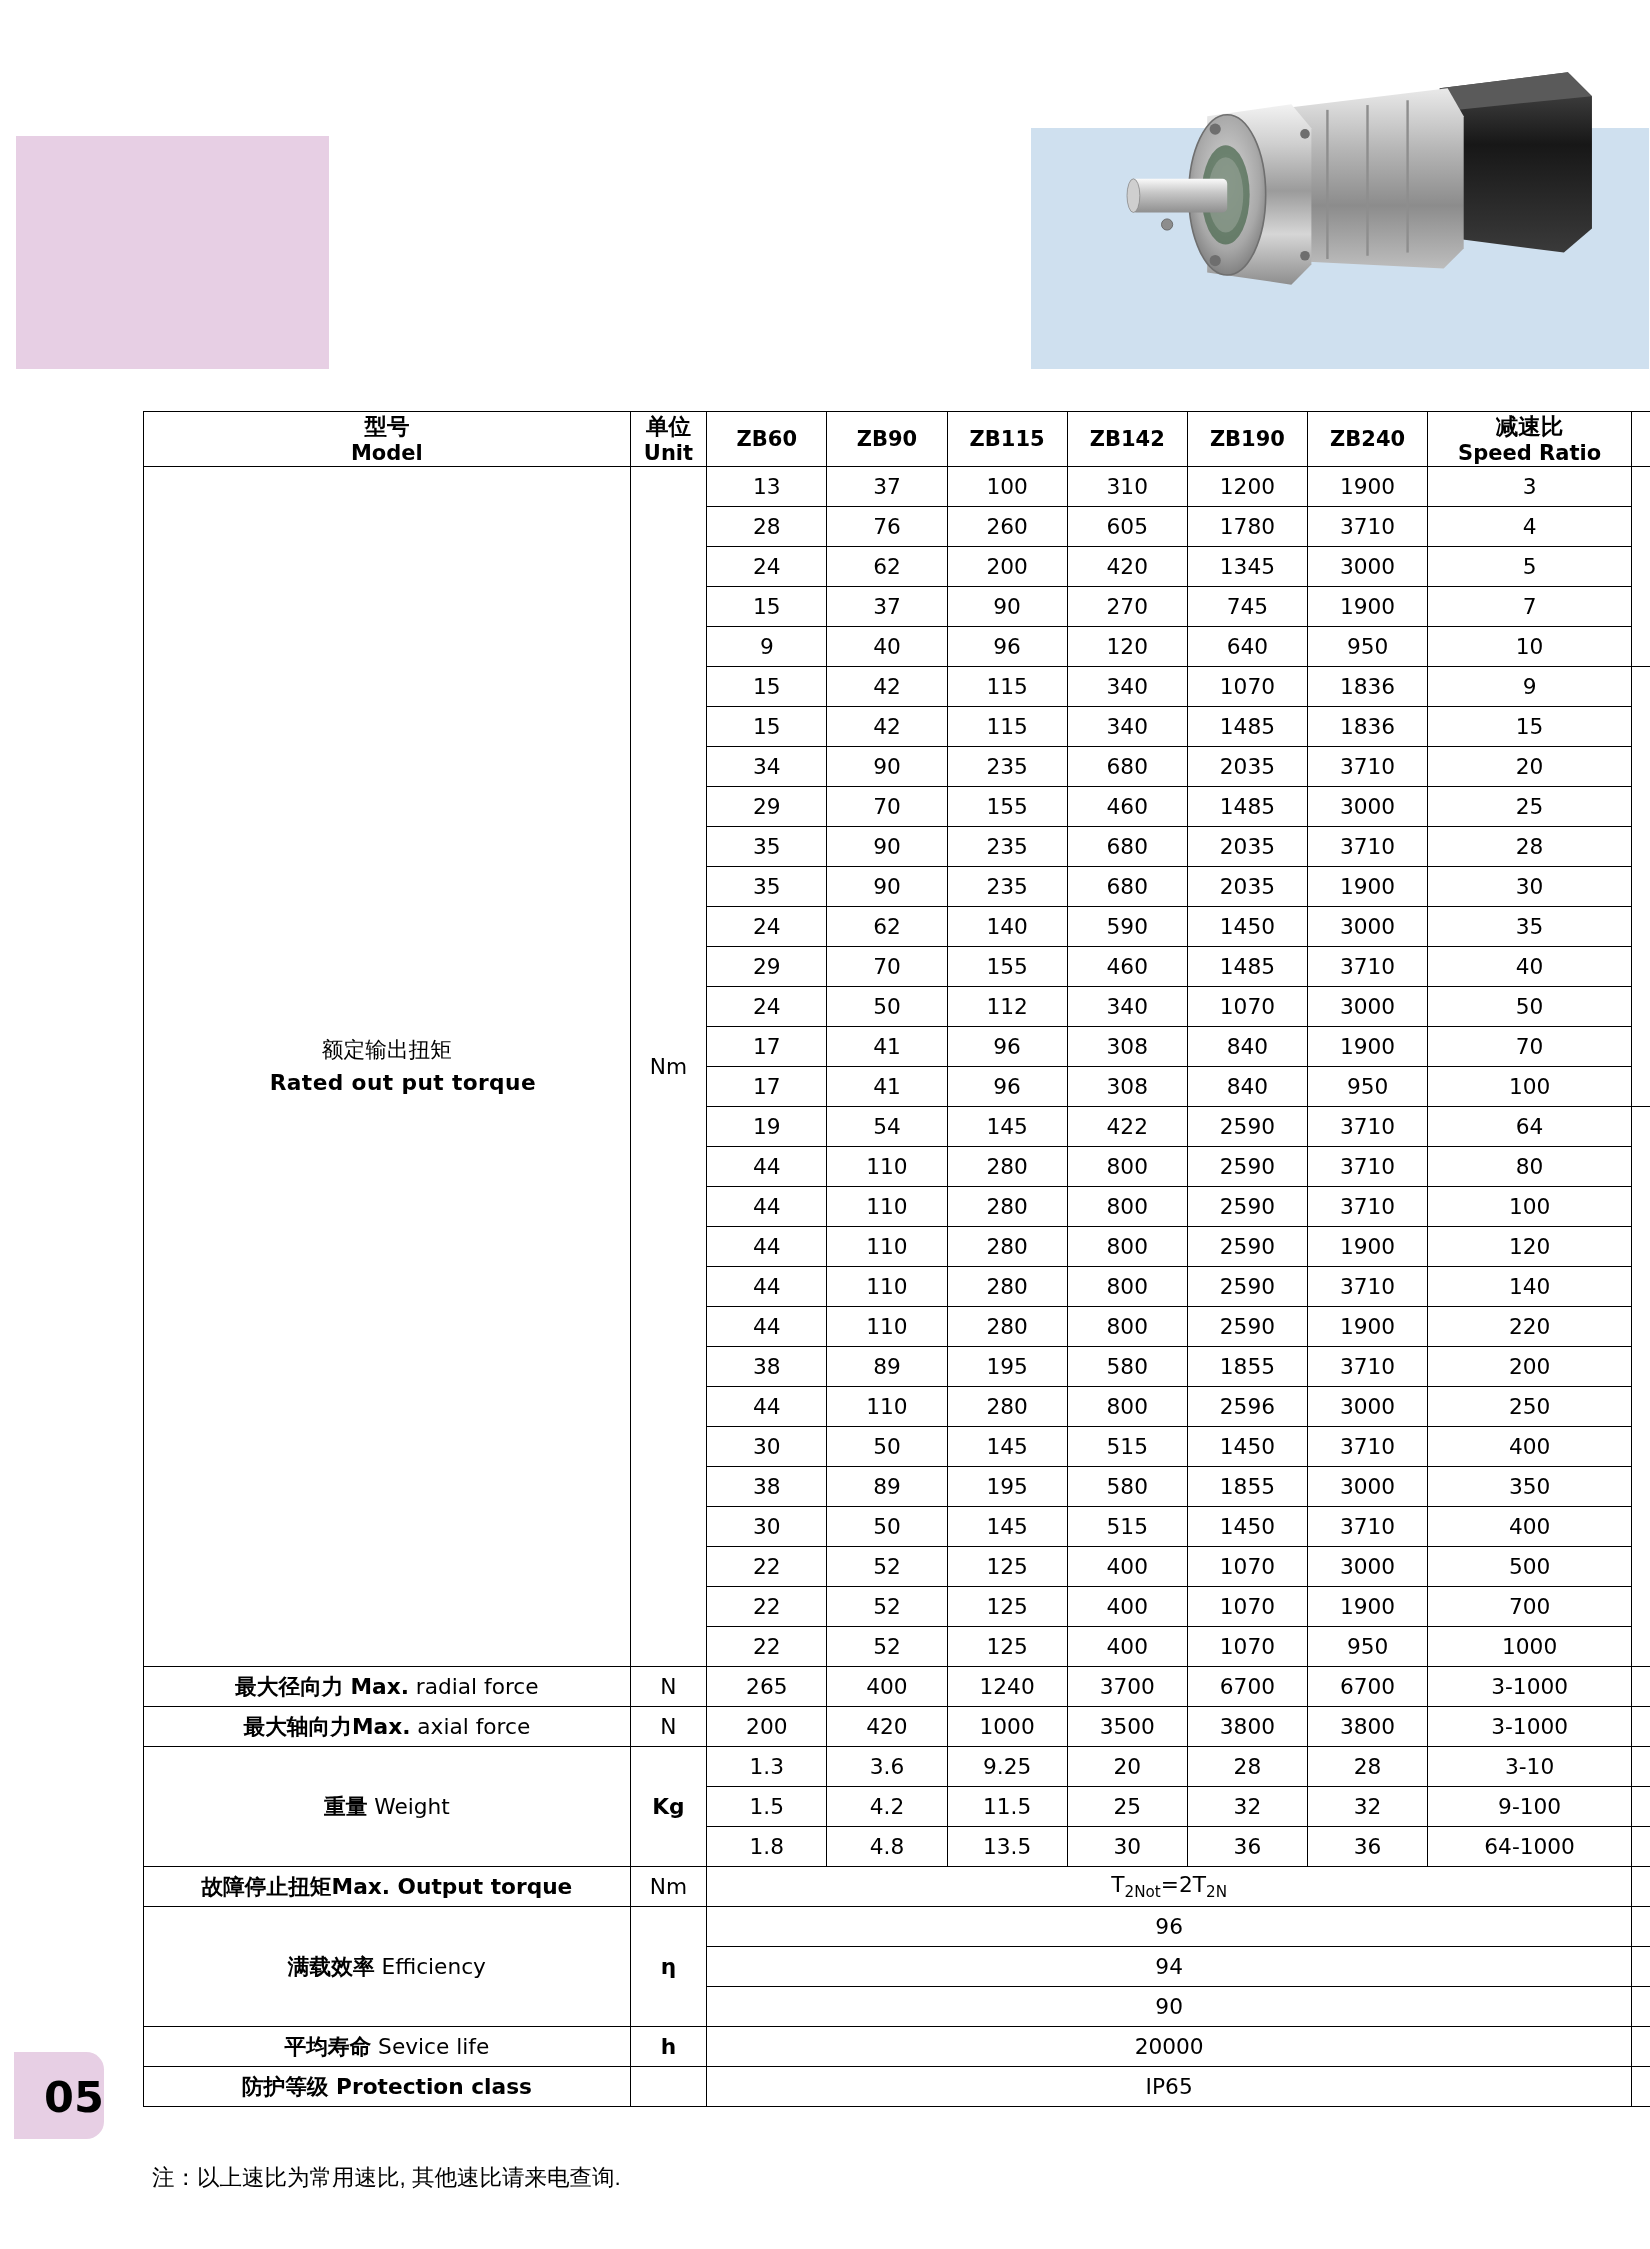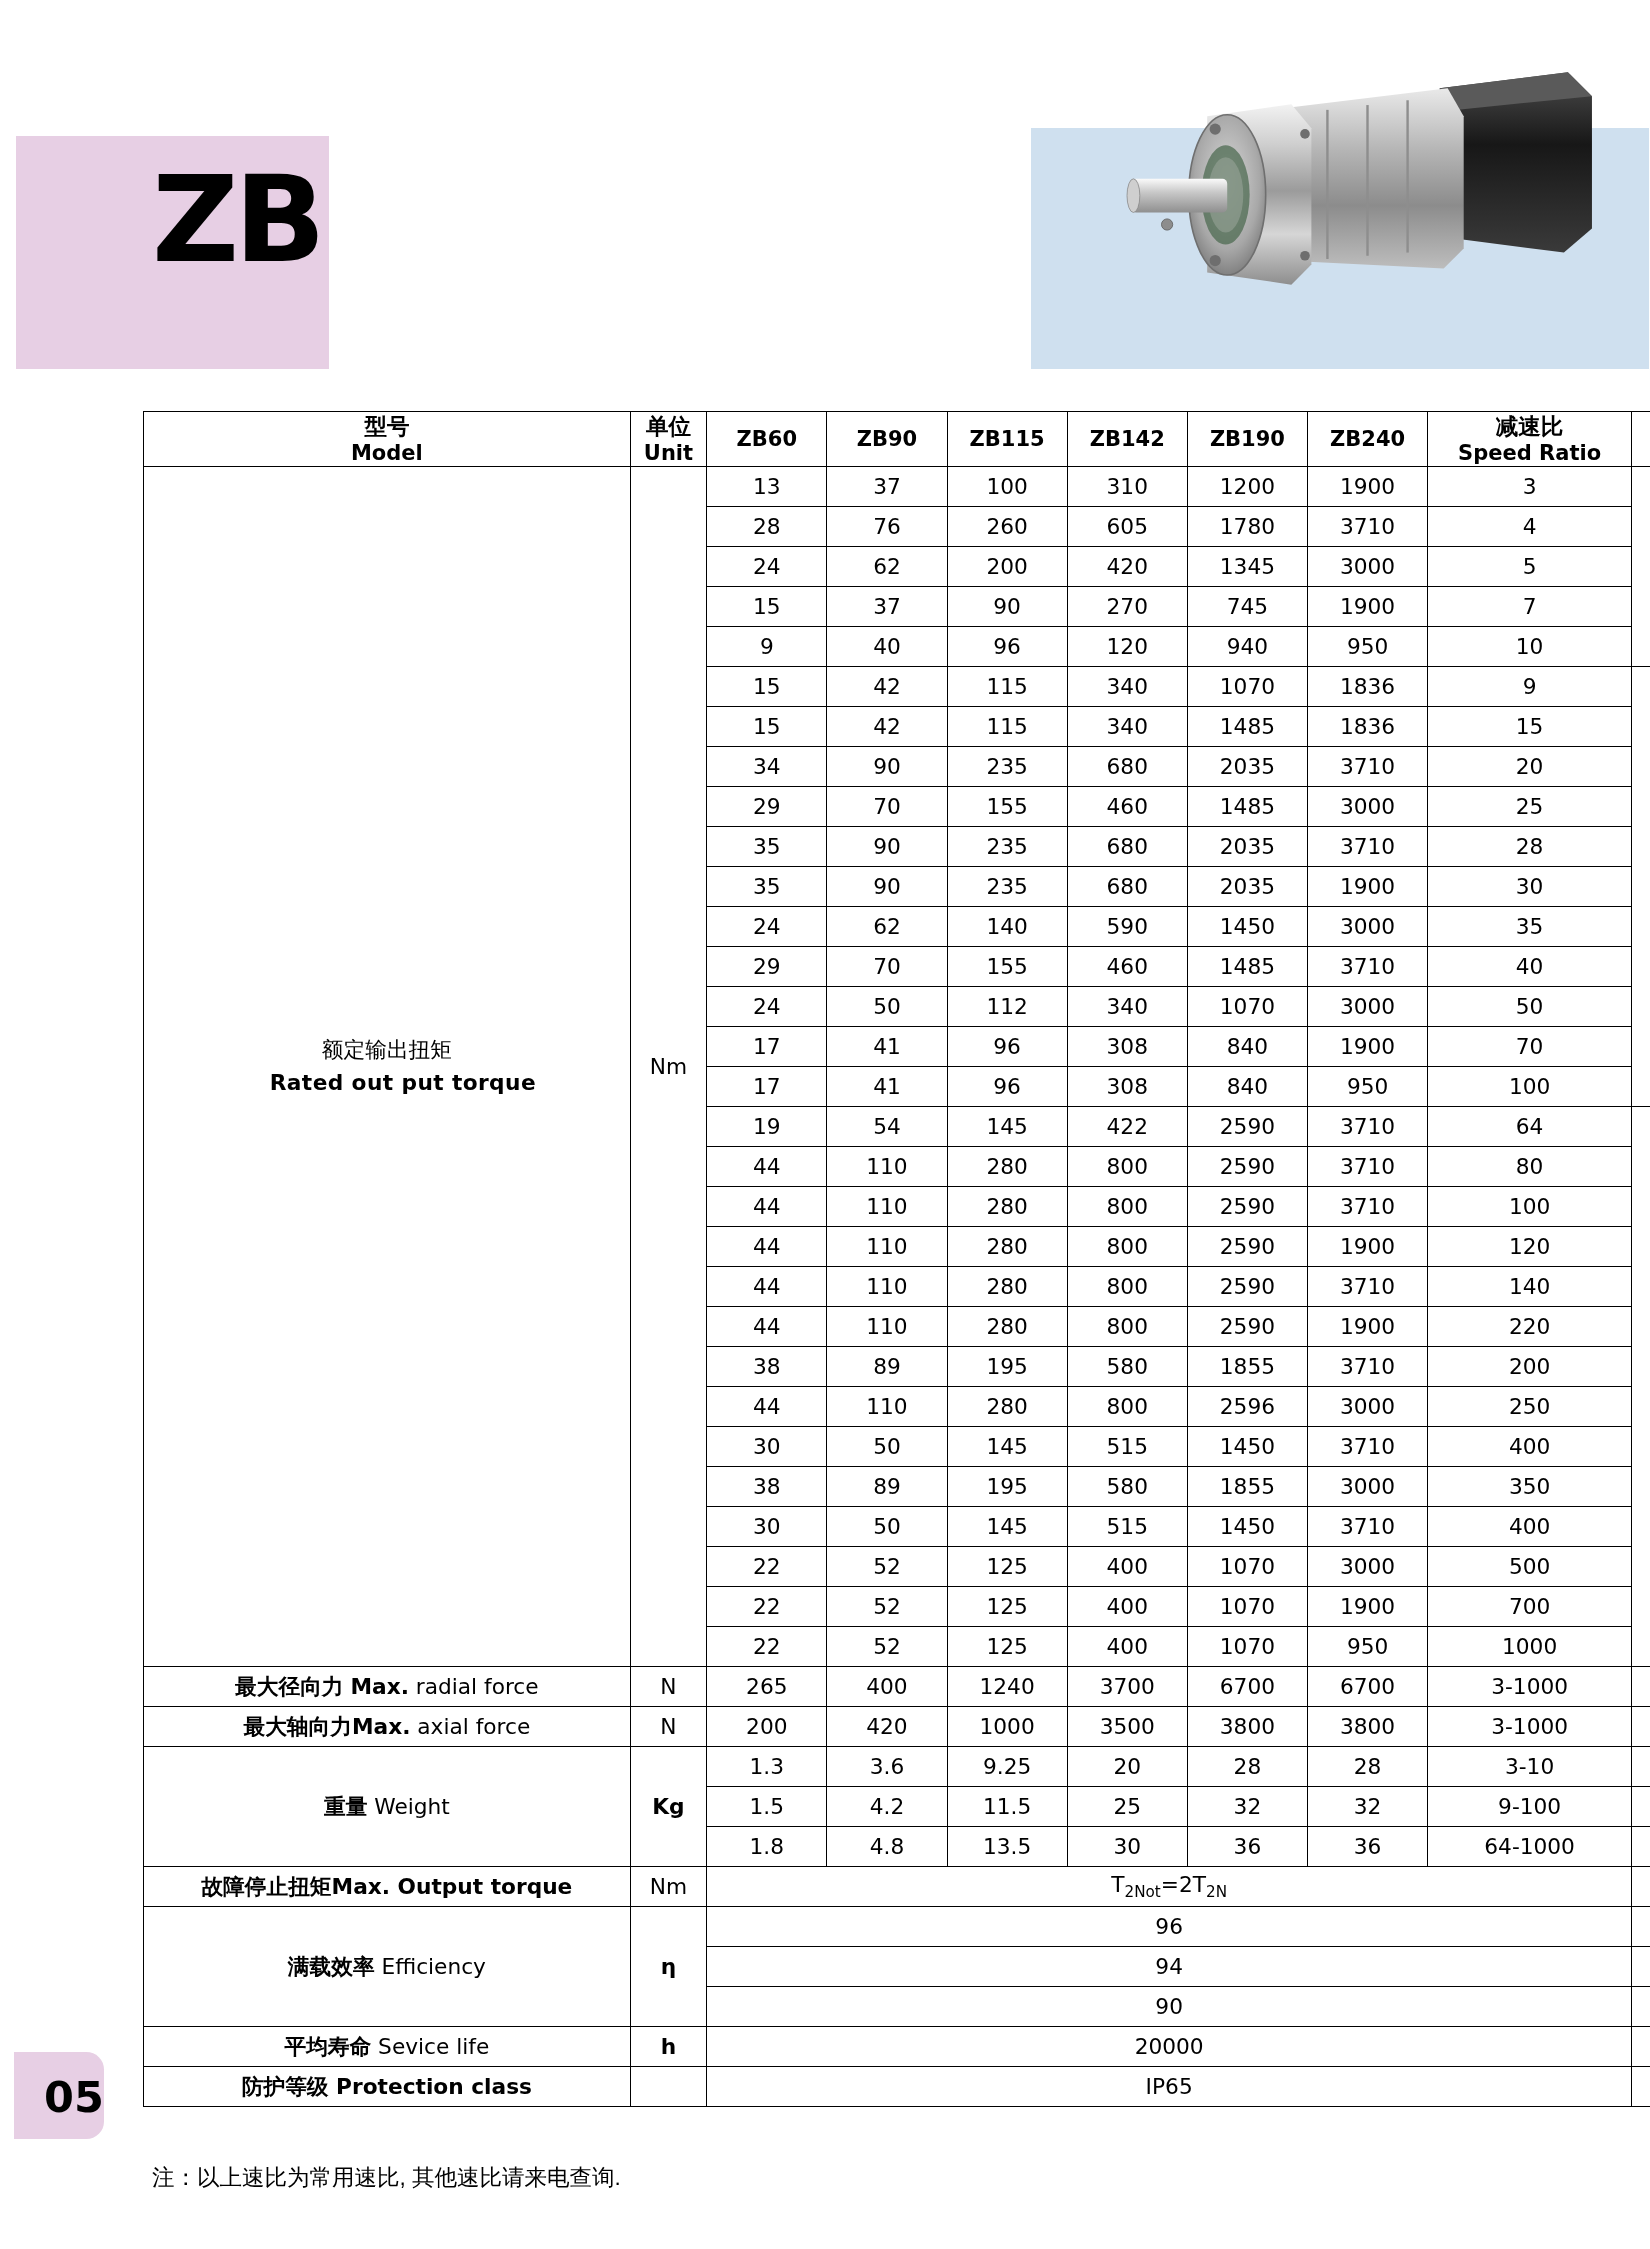--- a/index.html
+++ b/index.html
@@ -214,21 +214,20 @@
     <circle cx="120" cy="250" r="7" fill="#6e6e6e"></circle>
     <circle cx="232" cy="92" r="6" fill="#6e6e6e"></circle>
     <circle cx="232" cy="244" r="6" fill="#6e6e6e"></circle>
     <circle cx="60" cy="205" r="7" fill="#8d8d8d" stroke="#5d5d5d"></circle>
 
     <line x1="260" y1="62" x2="260" y2="248" stroke="#8e8e8e" stroke-width="3"></line>
     <line x1="310" y1="56" x2="310" y2="244" stroke="#8e8e8e" stroke-width="3"></line>
     <line x1="360" y1="50" x2="360" y2="240" stroke="#8e8e8e" stroke-width="3"></line>
   </svg>
 
-  <div class="zb-logo">ZB</div>
 </div>
 
 <div class="table-wrap">
   <table class="spec">
     <colgroup>
       <col class="col-model">
         <col class="col-unit">
       <col class="col-m">
         <col class="col-m">
         <col class="col-m">
@@ -312,21 +311,21 @@
           <td>270</td>
           <td>745</td>
           <td>1900</td>
           <td>7</td>
         </tr>
         <tr>
           <td>9</td>
           <td>40</td>
           <td>96</td>
           <td>120</td>
-          <td>940</td>
+          <td>640</td>
           <td>950</td>
           <td>10</td>
         </tr>
         <tr>
           <td>15</td>
           <td>42</td>
           <td>115</td>
           <td>340</td>
           <td>1070</td>
           <td>1836</td>

